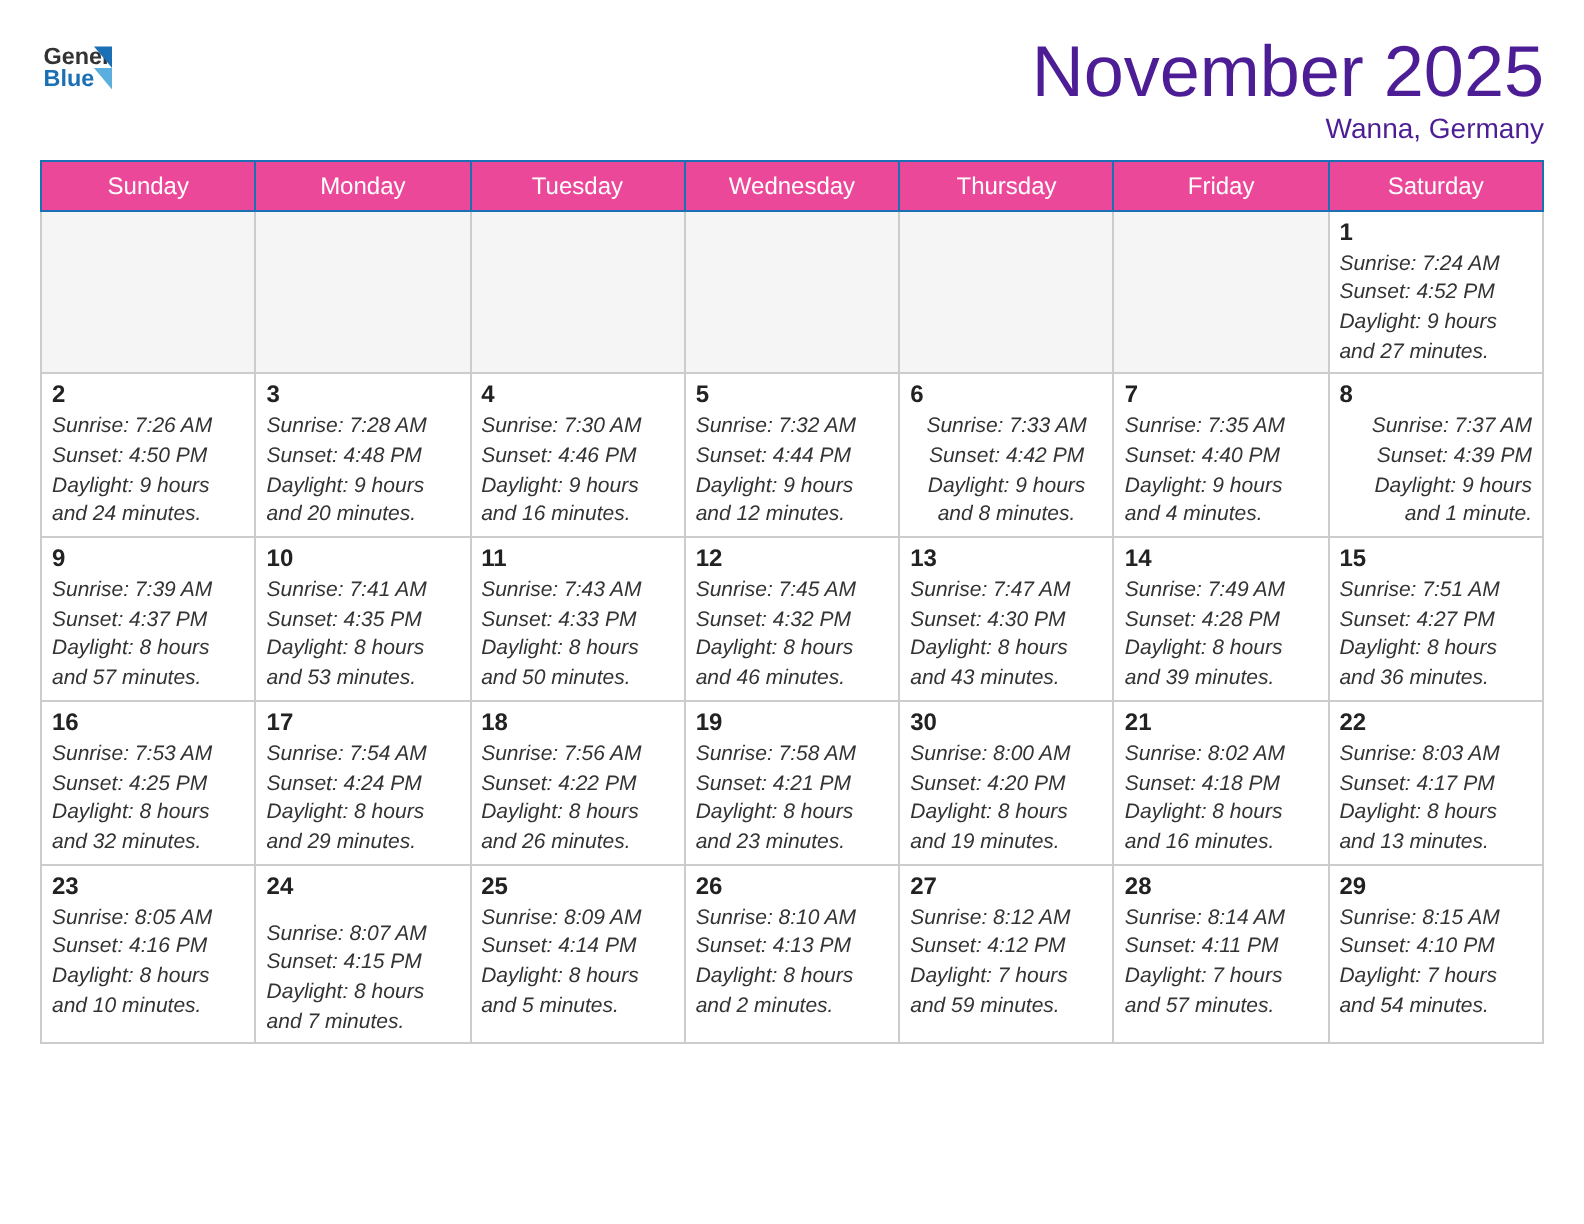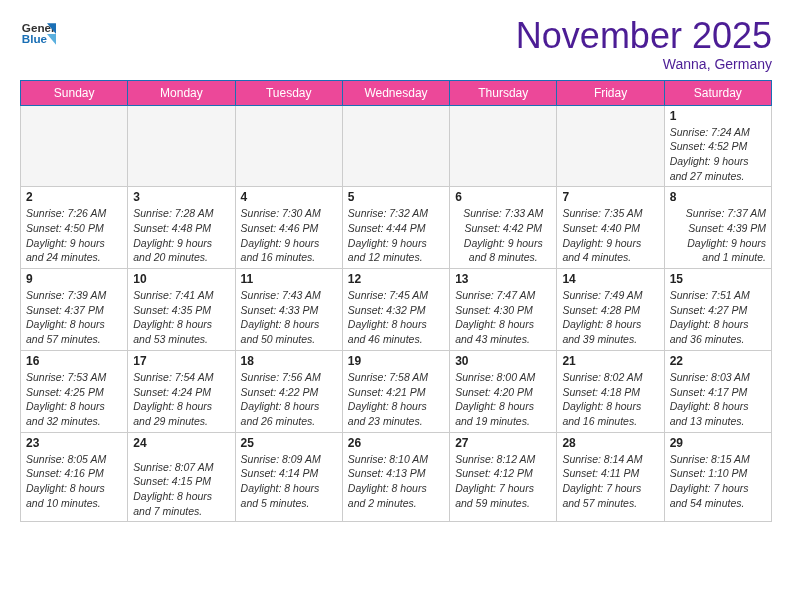--- a/index.html
+++ b/index.html
@@ -322,20 +322,20 @@
           <td>
             <div class="cell-day">28</div>
             <div class="cell-info" style="white-space: pre-line;">Sunrise: 8:14 AM
 Sunset: 4:11 PM
 Daylight: 7 hours
 and 57 minutes.</div>
           </td>
           <td>
             <div class="cell-day">29</div>
             <div class="cell-info" style="white-space: pre-line;">Sunrise: 8:15 AM
-Sunset: 1:10 PM
+Sunset: 4:10 PM
 Daylight: 7 hours
 and 54 minutes.</div>
           </td>
         </tr>
       </tbody>
   </table>
 </div>
 
 </body></html>

